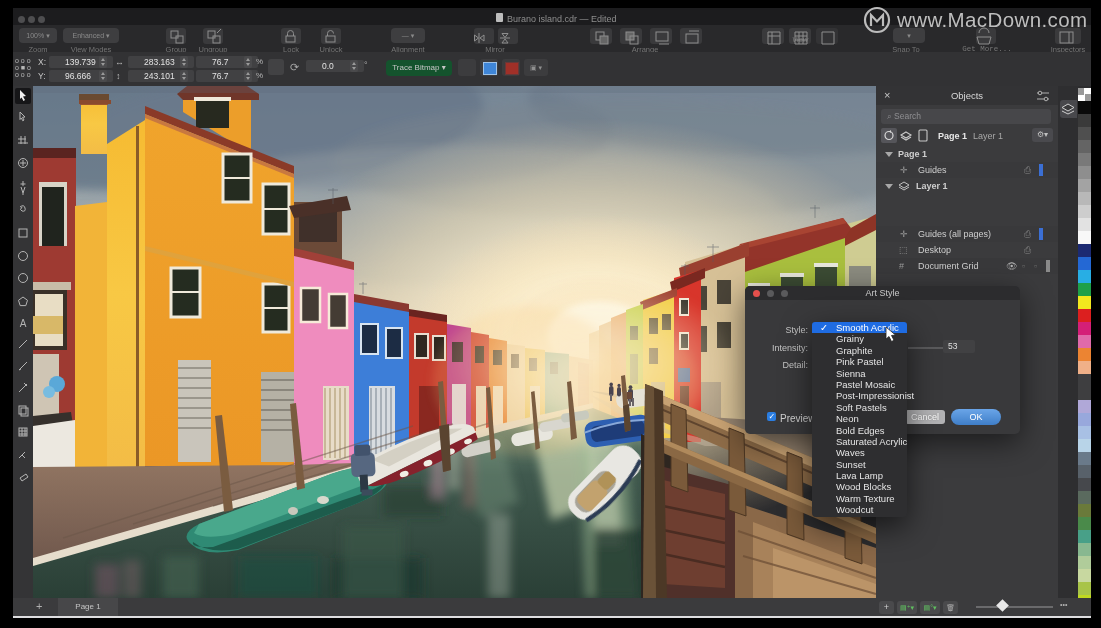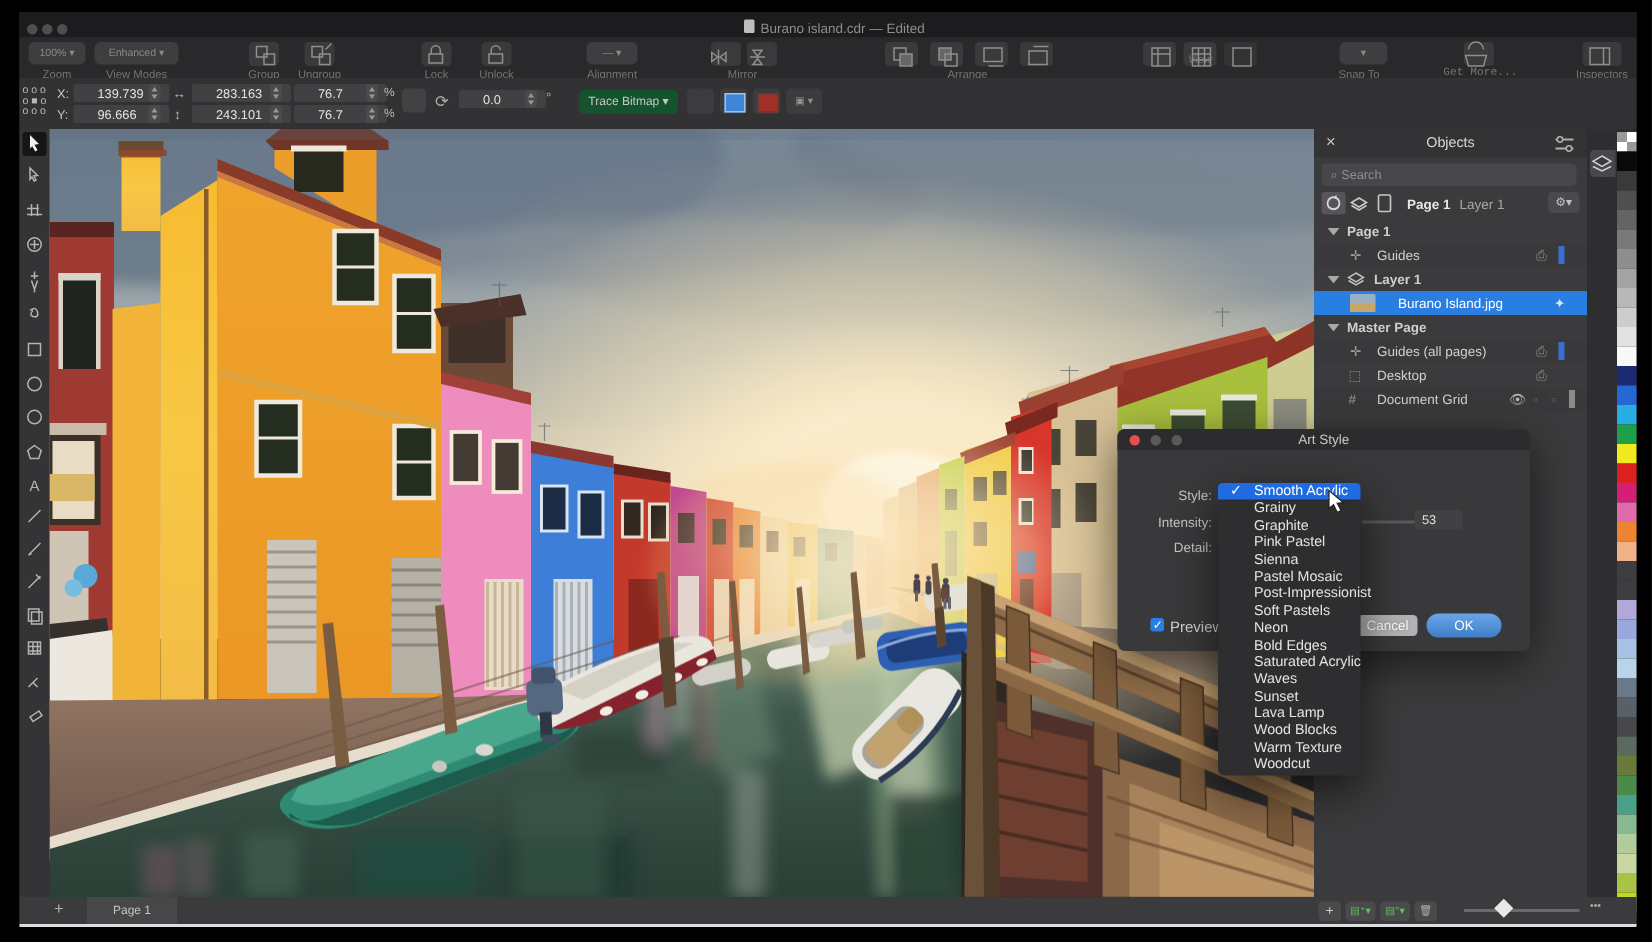--- a/index.html
+++ b/index.html
@@ -550,29 +550,20 @@
       <span style="position:absolute;left:148px;color:#8a8a8a;">⎙</span>
       <span style="position:absolute;left:163px;top:2px;width:4px;height:12px;background:#3b6fd4;"></span>
     </div>
     <div class="prow" style="top:92px;">
         <span class="tri" style="left:9px;top:6px;"></span>
       <svg style="position:absolute;left:22px;top:3px;" width="12" height="10" viewBox="0 0 12 10">
           <path d="M6 1 l5 3 -5 3 -5 -3 Z M1 6 l5 3 5 -3" fill="none" stroke="#c0c0c0" stroke-width="1"></path>
         </svg>
       <b style="position:absolute;left:40px;">Layer 1</b>
       </div>
-    <div class="prow" style="top:108px;background:#2a7de1;color:#fff;">
-      <span style="position:absolute;left:24px;top:2px;width:17px;height:12px;background:linear-gradient(180deg,#9ab0c8 45%,#c8a868 55%);border-radius:1px;"></span>
-      <span style="position:absolute;left:56px;">Burano Island.jpg</span>
-      <span style="position:absolute;left:160px;color:#dce8f8;">✦</span>
-    </div>
-    <div class="prow" style="top:124px;">
-        <span class="tri" style="left:9px;top:6px;"></span>
-        <b style="position:absolute;left:22px;">Master Page</b>
-      </div>
     <div class="prow" style="top:140px;background:#39393b;">
       <span style="position:absolute;left:24px;color:#9a9a9a;">✛</span>
         <span style="position:absolute;left:42px;">Guides (all pages)</span>
       <span style="position:absolute;left:148px;color:#8a8a8a;">⎙</span>
       <span style="position:absolute;left:163px;top:2px;width:4px;height:12px;background:#3b6fd4;"></span>
     </div>
     <div class="prow" style="top:156px;">
       <span style="position:absolute;left:23px;color:#9a9a9a;">⬚</span>
         <span style="position:absolute;left:42px;">Desktop</span>
       <span style="position:absolute;left:148px;color:#8a8a8a;">⎙</span>
@@ -685,14 +676,21 @@
     <div class="mi">Lava Lamp</div>
     <div class="mi">Wood Blocks</div>
     <div class="mi">Warm Texture</div>
     <div class="mi">Woodcut</div>
   </div>
 
   <svg class="abs" style="left:884px;top:326px;" width="14" height="18" viewBox="0 0 14 18">
     <path d="M2 1 L2 13 L5 10.5 L7.5 15.5 L10 14.3 L7.5 9.5 L11.5 9 Z" fill="#fff" stroke="#222" stroke-width="0.8"></path>
   </svg>
 
+  <div class="abs" style="left:863px;top:5px;width:238px;height:30px;">
+    <svg style="position:absolute;left:0;top:1px;" width="28" height="28" viewBox="0 0 28 28">
+      <circle cx="14" cy="14" r="12" fill="none" stroke="#bcbcbc" stroke-width="2.2"></circle>
+      <path d="M8 20 V9 L14 15.5 L20 9 V20" fill="none" stroke="#bcbcbc" stroke-width="2.2"></path>
+    </svg>
+    <div style="position:absolute;left:34px;top:3px;color:#bebebe;font-size:20.5px;letter-spacing:0.4px;">www.MacDown.com</div>
+  </div>
 
 </div>
 
 </body></html>

